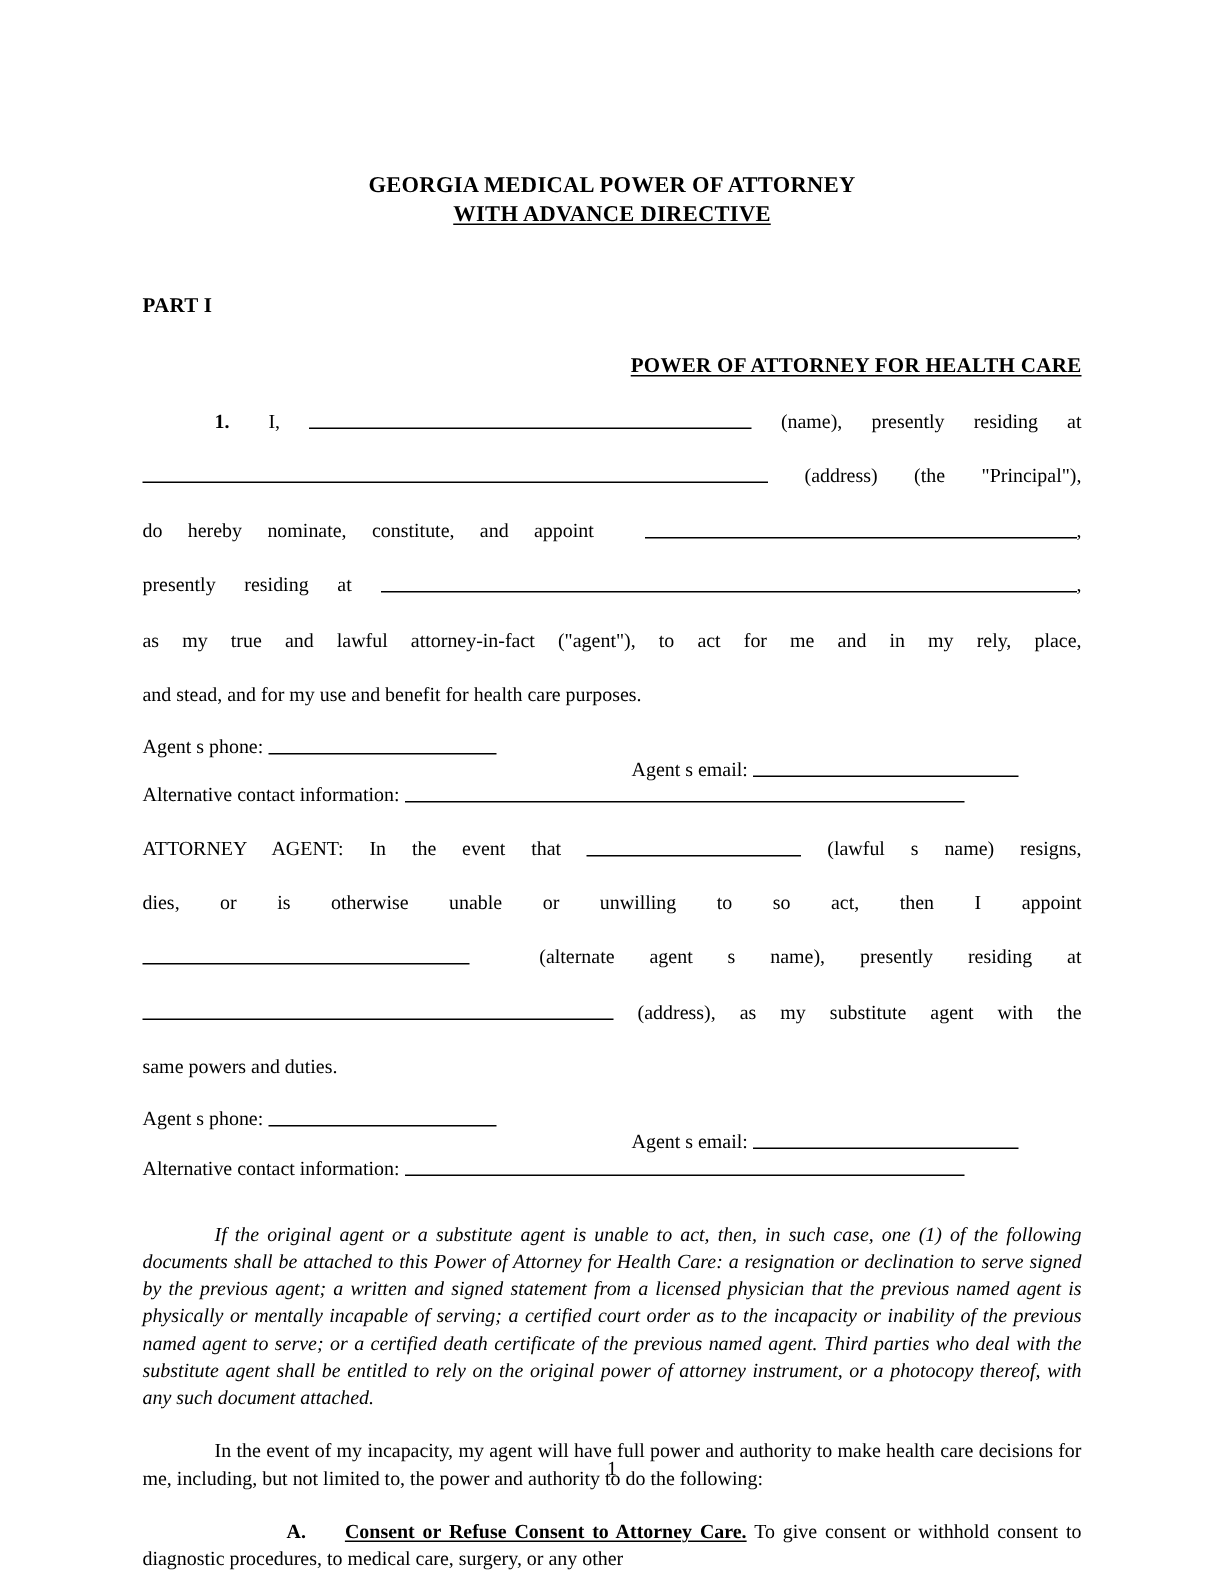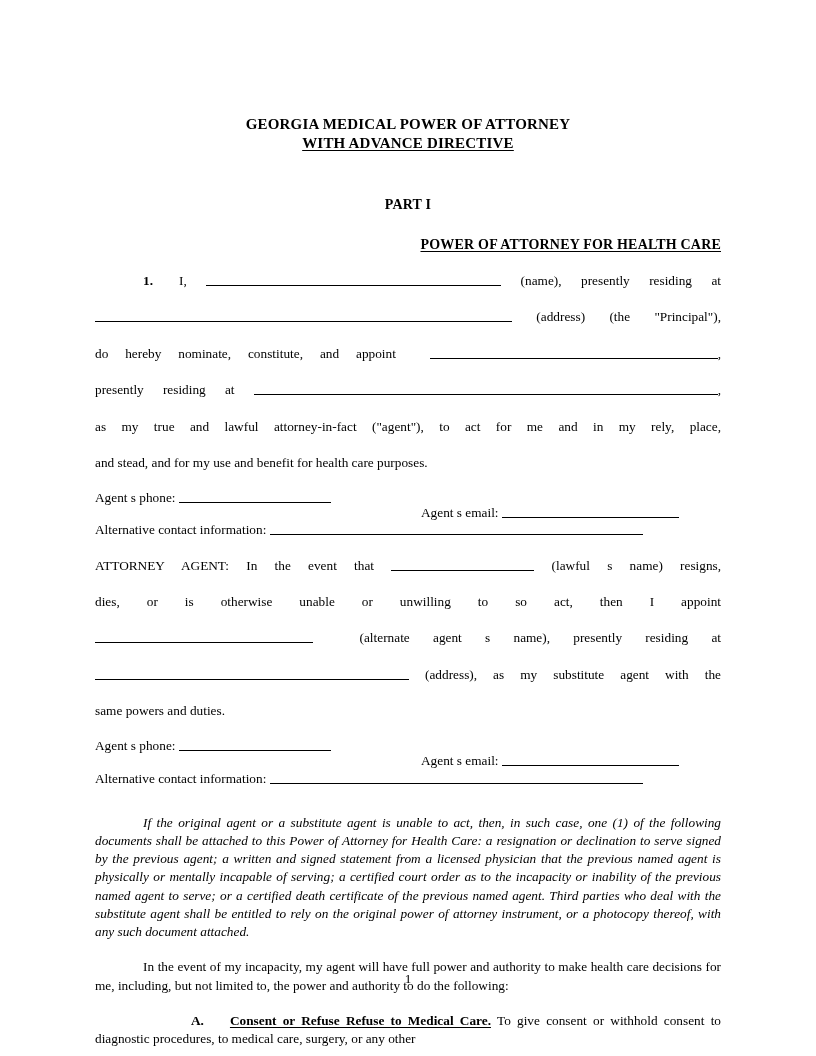--- a/index.html
+++ b/index.html
@@ -35,21 +35,20 @@
     font-weight: bold;
     font-size: 15px;
     letter-spacing: 0.2px;
     line-height: 19px;
     margin: 0;
   }
   .title-line-1 { padding-top: 115px; }
   .title-line-2 { text-decoration: underline; text-underline-offset: 2px; }
 
   .part-heading {
-    text-align: center;
     font-weight: bold;
     font-size: 14px;
     margin: 0;
     padding-top: 44px;
     letter-spacing: 0.2px;
   }
   .section-heading {
     text-align: right;
     font-weight: bold;
     font-size: 14px;
@@ -186,19 +185,19 @@
 
     <div class="para gap-large">
       <span class="indent"></span><span>If the original agent or a substitute agent is unable to act, then, in such case, one (1) of the following documents shall be attached to this Power of Attorney for Health Care:  a resignation or declination to serve signed by the previous agent; a written and signed statement from a licensed physician that the previous named agent is physically or mentally incapable of serving; a certified court order as to the incapacity or inability of the previous named agent to serve; or a certified death certificate of the previous named agent.  Third parties who deal with the substitute agent shall be entitled to rely on the original power of attorney instrument, or a photocopy thereof, with any such document attached.</span>
     </div>
 
     <div class="para gap-para">
       <span class="indent"></span><span>In the event of my incapacity, my agent will have full power and authority to make health care decisions for me, including, but not limited to, the power and authority to do the following:</span>
     </div>
 
     <div class="para gap-para">
-      <span class="indent"></span><span class="indent"></span><span class="bold">A.</span><span class="gap-after-num"></span><span class="bold-underline">Consent or Refuse Refuse to Medical Care.</span><span>  To give consent or withhold consent to diagnostic procedures, to medical care, surgery, or any other</span>
+      <span class="indent"></span><span class="indent"></span><span class="bold">A.</span><span class="gap-after-num"></span><span class="bold-underline">Consent or Refuse Consent to Attorney Care.</span><span>  To give consent or withhold consent to diagnostic procedures, to medical care, surgery, or any other</span>
     </div>
 
   </div>
 
   <div class="page-number">1</div>
 </div>
 
 </body></html>

